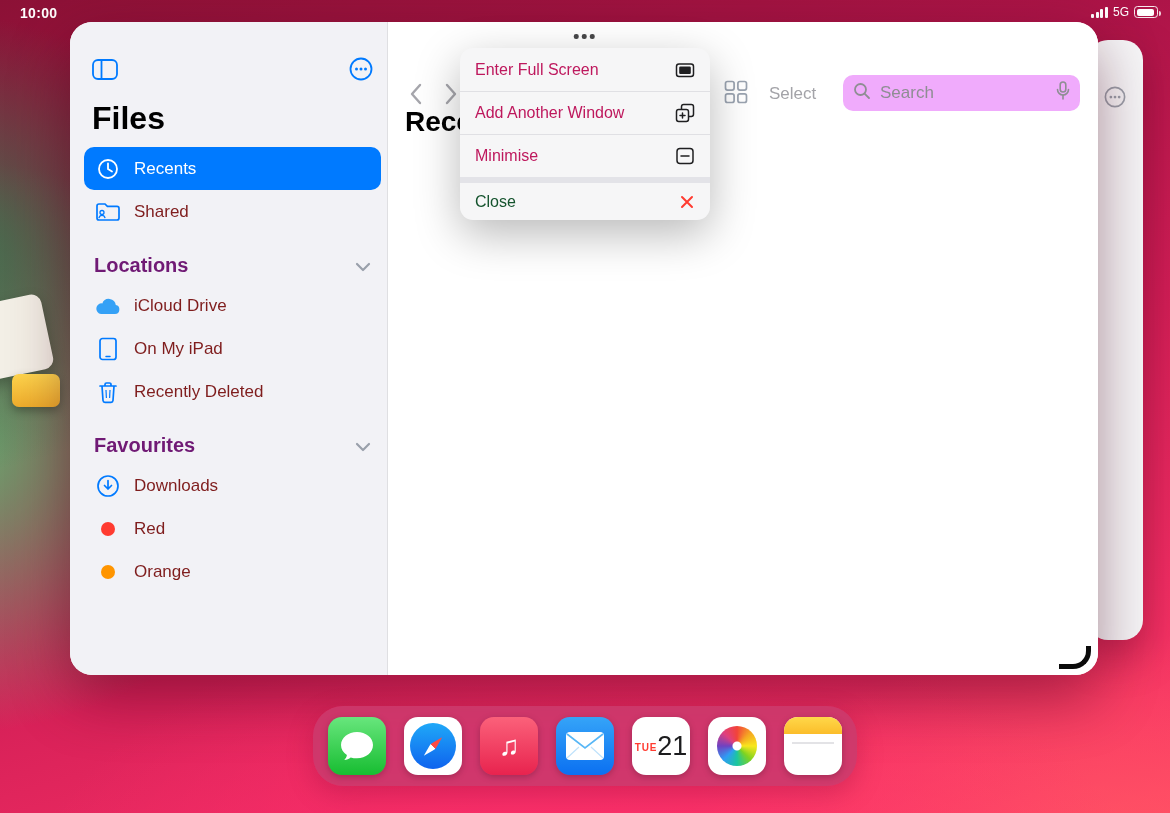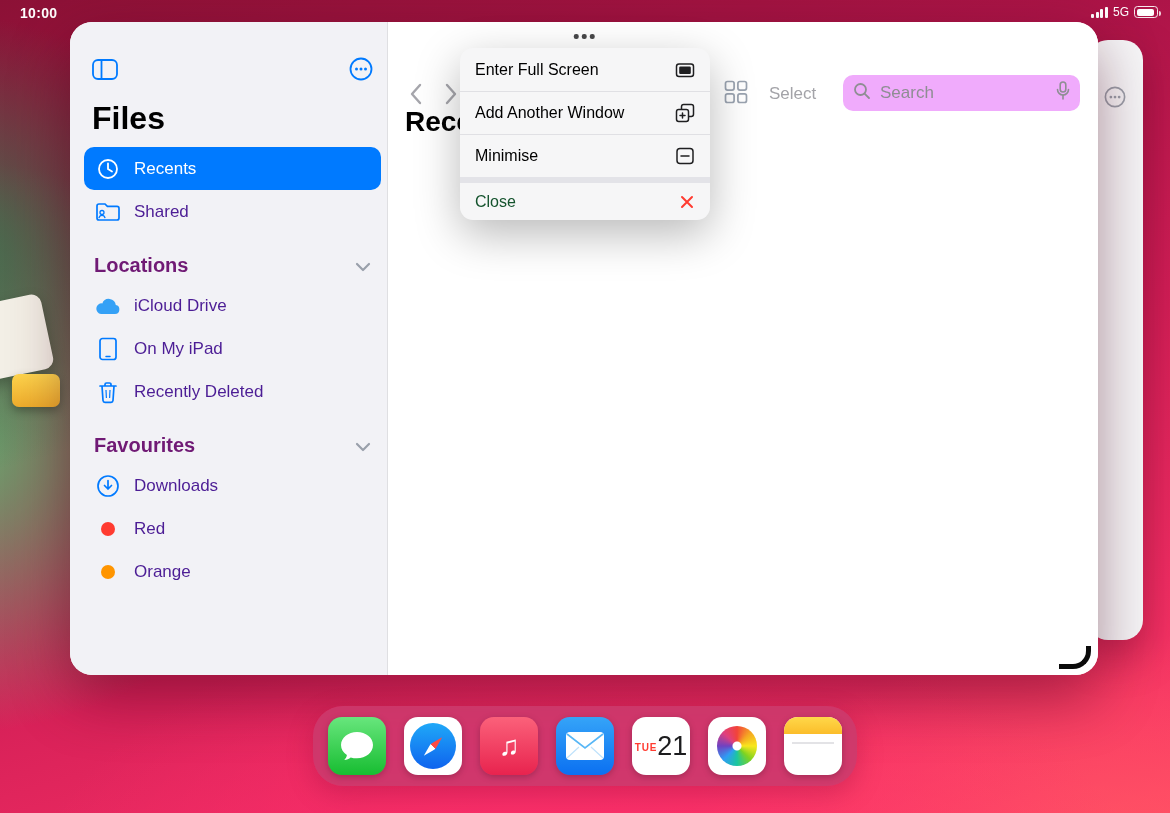--- a/index.html
+++ b/index.html
@@ -30,40 +30,40 @@
   .window2{position:absolute;left:1088px;top:40px;width:55px;height:600px;background:#f6f6f8;border-radius:20px;box-shadow:0 16px 40px rgba(70,0,25,.35);}
   .window2 .more2{position:absolute;left:16px;top:46px;}
   
   .window{position:absolute;left:70px;top:22px;width:1028px;height:653px;background:#fff;border-radius:22px;box-shadow:0 22px 60px rgba(70,0,25,.45);display:flex;}
   .drag-dots{position:absolute;left:50%;top:9px;transform:translateX(-50%);display:flex;gap:3.5px;z-index:40;padding:3px 6px;border-radius:6px;}
   .drag-dots i{width:4.5px;height:4.5px;border-radius:50%;background:#48484a;display:block;}
   
   .sidebar{width:318px;background:#f2f2f6;border-right:1px solid rgba(0,0,0,.08);padding:36px 6px 0 14px;flex:0 0 auto;border-radius:22px 0 0 22px;}
   .sb-header{display:flex;justify-content:space-between;align-items:center;padding:0 8px;height:26px;}
   .sb-title{font-size:32px;font-weight:700;color:#000;margin:16px 8px 10px;}
-  .row{display:flex;align-items:center;gap:12px;height:43px;padding:0 10px;border-radius:10px;font-size:17px;color:#4c1d95;cursor:default;}
+  .row{display:flex;align-items:center;gap:12px;height:43px;padding:0 10px;border-radius:10px;font-size:17px;color:#7f1d1d;cursor:default;}
   .row .ric{width:28px;display:flex;justify-content:center;align-items:center;flex:0 0 28px;}
   .row.selected{background:#007aff;color:#fff;}
   .sec-h{display:flex;justify-content:space-between;align-items:center;margin:21px 0 7px;padding:0 10px;font-size:20px;font-weight:700;color:#701a75;}
   .tagdot{width:14px;height:14px;border-radius:50%;display:block;}
   
   .main{flex:1;position:relative;background:#fff;border-radius:0 22px 22px 0;}
   .nav-btn{position:absolute;top:58px;width:22px;height:28px;display:flex;align-items:center;justify-content:center;}
   .page-title{position:absolute;left:17px;top:84px;font-size:28px;font-weight:700;color:#000;white-space:nowrap;}
   .tb-grid{position:absolute;left:336px;top:58px;}
   .tb-select{position:absolute;left:381px;top:62px;font-size:17px;color:#a3a3a8;}
   .searchbox{position:absolute;left:455px;top:53px;width:237px;height:36px;background:#f0abfc;border-radius:10px;display:flex;align-items:center;padding:0 10px;gap:7px;}
   .searchbox input{flex:1;border:none;background:transparent;outline:none;font-size:17px;color:#3c3c43;font-family:inherit;min-width:0;}
   .searchbox input::placeholder{color:#8e8e93;opacity:1;}
   .empty{position:absolute;left:0;right:0;top:326px;text-align:center;}
   .empty-title{font-size:20px;font-weight:700;color:#000;margin-top:12px;}
   .empty-sub{font-size:15px;color:#8e8e93;margin-top:7px;}
   
   .menu{position:absolute;left:390px;top:26px;width:250px;background:#f6f6f7;border-radius:13px;box-shadow:0 14px 45px rgba(0,0,0,.28);z-index:60;overflow:hidden;}
-  .menu-item{display:flex;justify-content:space-between;align-items:center;height:43px;padding:0 15px;font-size:16px;color:#000000;}
+  .menu-item{display:flex;justify-content:space-between;align-items:center;height:43px;padding:0 15px;font-size:16px;color:#be185d;}
   .menu-item + .menu-item{border-top:1px solid #e0e0e4;}
   .menu-item.destructive{color:#14532d;border-top:6px solid #e3e3e8;}
   .menu-item .mic{display:flex;align-items:center;}
   
   .resize-handle{position:absolute;right:7px;bottom:6px;width:32px;height:23px;border-right:5px solid #0b0b0b;border-bottom:5px solid #0b0b0b;border-bottom-right-radius:18px;z-index:30;}
   
   .dock{position:absolute;left:50%;transform:translateX(-50%);bottom:27px;width:544px;height:80px;border-radius:30px;background:rgba(198,62,108,.82);backdrop-filter:blur(18px) saturate(160%);display:flex;align-items:center;justify-content:center;gap:18px;box-shadow:0 8px 26px rgba(120,0,45,.25);}
   .app{width:58px;height:58px;border-radius:14px;position:relative;overflow:hidden;box-shadow:0 2px 7px rgba(0,0,0,.22);display:flex;align-items:center;justify-content:center;}
   .app-messages{background:linear-gradient(180deg,#68e67d,#17bd31);}
   .app-safari{background:#fff;}

